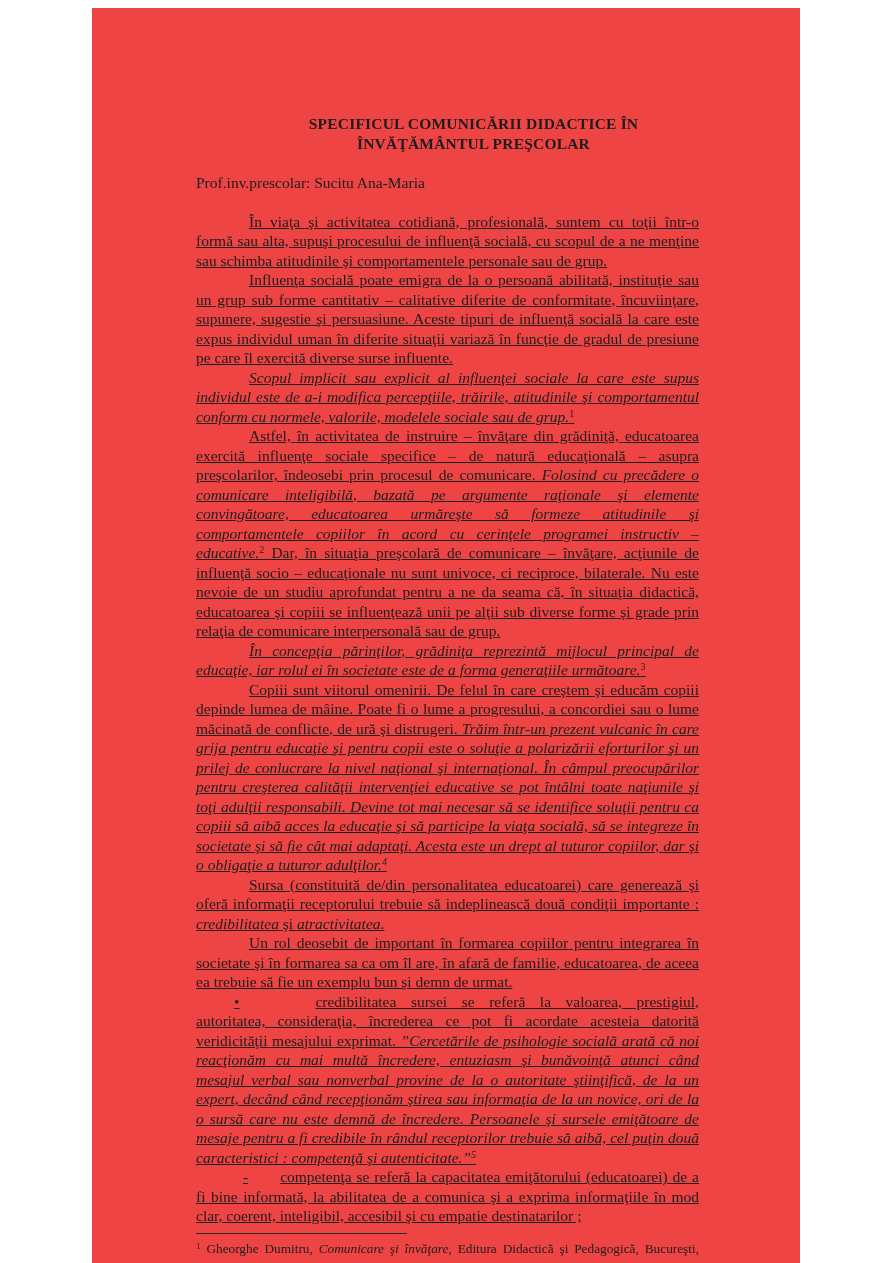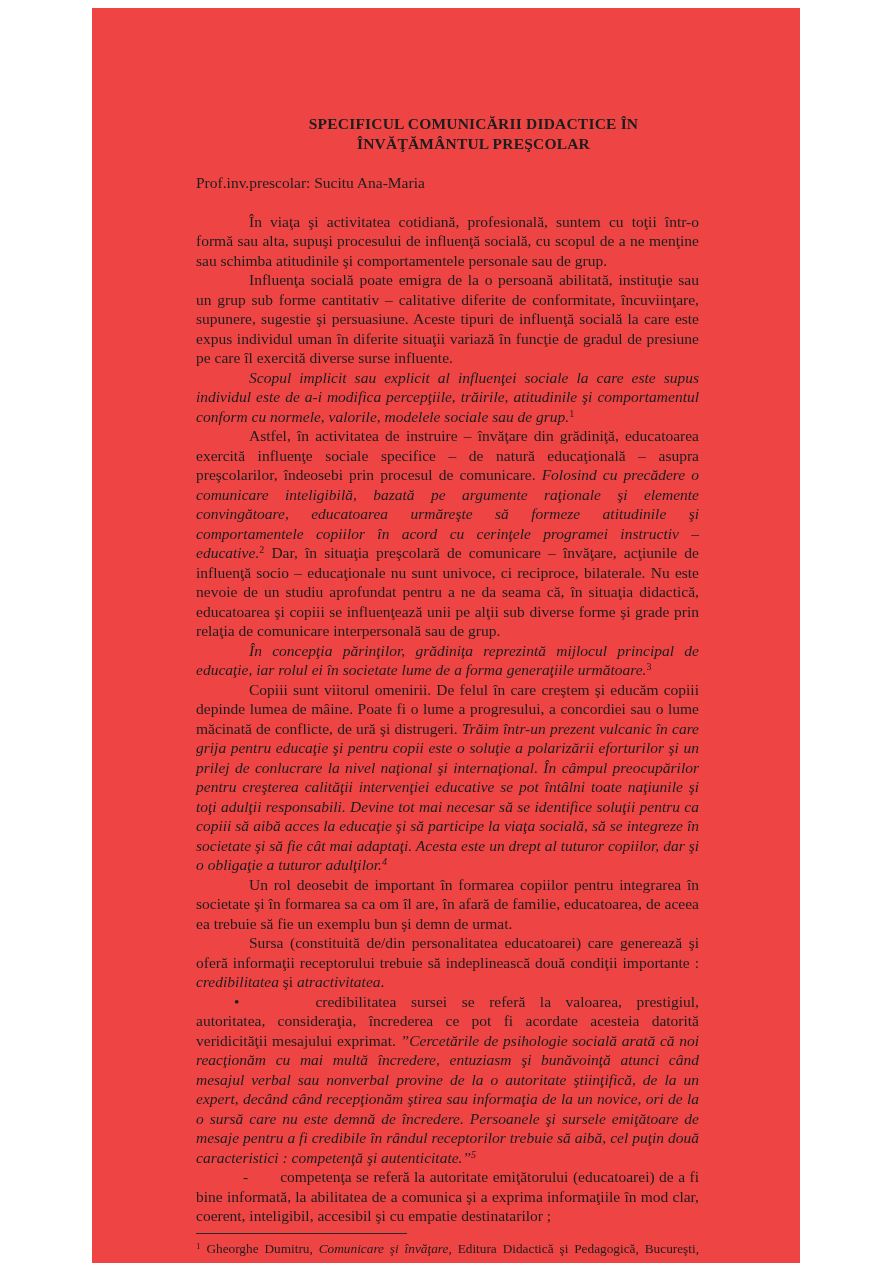--- a/index.html
+++ b/index.html
@@ -22,21 +22,21 @@
     text-align: center;
     margin: 0 0 0 52px;
     line-height: 19.5px;
     letter-spacing: 0.2px;
   }
   .author-line {
     text-align: left;
     margin: 19.5px -42px 0 0;
     line-height: 19.5px;
   }
-  .body-text { margin-top: 19.5px; }
+  .body-text { margin-top: 19.5px; text-decoration: underline; }
   .para {
     margin: 0;
     text-align: justify;
     text-indent: 53px;
     line-height: 19.5px;
   }
   .para.bullet { text-indent: 38px; }
   .para.dash   { text-indent: 47px; }
   .marker { font-style: normal; }
   .tabspace { display: inline-block; }
@@ -71,26 +71,26 @@
 <body>
 
 <div class="page">
   <h1 class="doc-title">SPECIFICUL COMUNICĂRII DIDACTICE ÎN ÎNVĂŢĂMÂNTUL PREŞCOLAR</h1>
   <div class="author-line">Prof.inv.prescolar: Sucitu Ana-Maria</div>
   <div class="body-text">
       <p class="para"><span>În viaţa şi activitatea cotidiană, profesională, suntem cu toţii într-o formă sau alta, supuşi procesului de influenţă socială, cu scopul de a ne menţine sau schimba atitudinile şi comportamentele personale sau de grup.</span></p>
       <p class="para"><span>Influenţa socială poate emigra de la o persoană abilitată, instituţie sau un grup sub forme cantitativ – calitative diferite de conformitate, încuviinţare, supunere, sugestie şi persuasiune. Aceste tipuri de influenţă socială la care este expus individul uman în diferite situaţii variază în funcţie de gradul de presiune pe care îl exercită diverse surse influente.</span></p>
       <p class="para"><span class="it">Scopul implicit sau explicit al influenţei sociale la care este supus individul este de a-i modifica percepţiile, trăirile, atitudinile şi comportamentul conform cu normele, valorile, modelele sociale sau de grup.</span><sup>1</sup></p>
       <p class="para"><span>Astfel, în activitatea de instruire – învăţare din grădiniţă, educatoarea exercită influenţe sociale specifice – de natură educaţională – asupra preşcolarilor, îndeosebi prin procesul de comunicare. </span><span class="it">Folosind cu precădere o comunicare inteligibilă, bazată pe argumente raţionale şi elemente convingătoare, educatoarea urmăreşte să formeze atitudinile şi comportamentele copiilor în acord cu cerinţele programei instructiv – educative.</span><sup>2</sup><span> Dar, în situaţia preşcolară de comunicare – învăţare, acţiunile de influenţă socio – educaţionale nu sunt univoce, ci reciproce, bilaterale. Nu este nevoie de un studiu aprofundat pentru a ne da seama că, în situaţia didactică, educatoarea şi copiii se influenţează unii pe alţii sub diverse forme şi grade prin relaţia de comunicare interpersonală sau de grup.</span></p>
-      <p class="para"><span class="it">În concepţia părinţilor, grădiniţa reprezintă mijlocul principal de educaţie, iar rolul ei în societate lume de a forma generaţiile următoare.</span><sup>3</sup></p>
+      <p class="para"><span class="it">În concepţia părinţilor, grădiniţa reprezintă mijlocul principal de educaţie, iar rolul ei în societate este de a forma generaţiile următoare.</span><sup>3</sup></p>
       <p class="para"><span>Copiii sunt viitorul omenirii. De felul în care creştem şi educăm copiii depinde lumea de mâine. Poate fi o lume a progresului, a concordiei sau o lume măcinată de conflicte, de ură şi distrugeri. </span><span class="it">Trăim într-un prezent vulcanic în care grija pentru educaţie şi pentru copii este o soluţie a polarizării eforturilor şi un prilej de conlucrare la nivel naţional şi internaţional. În câmpul preocupărilor pentru creşterea calităţii intervenţiei educative se pot întâlni toate naţiunile şi toţi adulţii responsabili. Devine tot mai necesar să se identifice soluţii pentru ca copiii să aibă acces la educaţie şi să participe la viaţa socială, să se integreze în societate şi să fie cât mai adaptaţi. Acesta este un drept al tuturor copiilor, dar şi o obligaţie a tuturor adulţilor.</span><sup class="it">4</sup></p>
+      <p class="para"><span>Sursa (constituită de/din personalitatea educatoarei) care generează şi oferă informaţii receptorului trebuie să indeplinească două condiţii importante : </span><span class="it">credibilitatea</span><span> şi </span><span class="it">atractivitatea</span><span>.</span></p>
       <p class="para"><span>Un rol deosebit de important în formarea copiilor pentru integrarea în societate şi în formarea sa ca om îl are, în afară de familie, educatoarea, de aceea ea trebuie să fie un exemplu bun şi demn de urmat.</span></p>
-      <p class="para"><span>Sursa (constituită de/din personalitatea educatoarei) care generează şi oferă informaţii receptorului trebuie să indeplinească două condiţii importante : </span><span class="it">credibilitatea</span><span> şi </span><span class="it">atractivitatea</span><span>.</span></p>
       <p class="para bullet"><span class="marker">•</span><span class="tabspace"></span><span>credibilitatea sursei se referă la valoarea, prestigiul, autoritatea, consideraţia, încrederea ce pot fi acordate acesteia datorită veridicităţii mesajului exprimat. </span><span class="it">”Cercetările de psihologie socială arată că noi reacţionăm cu mai multă încredere, entuziasm şi bunăvoinţă atunci când mesajul verbal sau nonverbal provine de la o autoritate ştiinţifică, de la un expert, decând când recepţionăm ştirea sau informaţia de la un novice, ori de la o sursă care nu este demnă de încredere. Persoanele şi sursele emiţătoare de mesaje pentru a fi credibile în rândul receptorilor trebuie să aibă, cel puţin două caracteristici : competenţă şi autenticitate.”</span><sup class="it">5</sup></p>
-      <p class="para dash"><span class="marker">-</span><span class="tabspace"></span><span>competenţa  se referă la autoritate emiţătorului (educatoarei) de a fi bine informată, la abilitatea de a comunica şi a exprima informaţiile în mod clar, coerent, inteligibil, accesibil şi cu empatie destinatarilor ;</span></p>
+      <p class="para dash"><span class="marker">-</span><span class="tabspace"></span><span>competenţa  se referă la capacitatea emiţătorului (educatoarei) de a fi bine informată, la abilitatea de a comunica şi a exprima informaţiile în mod clar, coerent, inteligibil, accesibil şi cu empatie destinatarilor ;</span></p>
     </div>
   <div class="footnote-sep"></div>
   <div class="footnotes">
       <p class="footnote"><sup>1</sup><span> Gheorghe Dumitru, </span><span class="it">Comunicare şi învăţare</span><span>, Editura Didactică şi Pedagogică, Bucureşti, 1998, p.86.</span></p>
       <p class="footnote"><sup>3</sup><span> Emil Păun ( felul. ), </span><span class="it">Educaţia preşcolară în România</span><span>, Editura Teodora, Iaşi, 2002, p.17.</span></p>
       <p class="footnote"><sup>4</sup><span> </span><span class="it">Scopul,</span><span> p.51.</span></p>
       <p class="footnote"><sup>5</sup><span> Gheorghe Dumitru, </span><span class="it">op. cit.</span><span>, p.87.</span></p>
     </div>
 </div>
 

